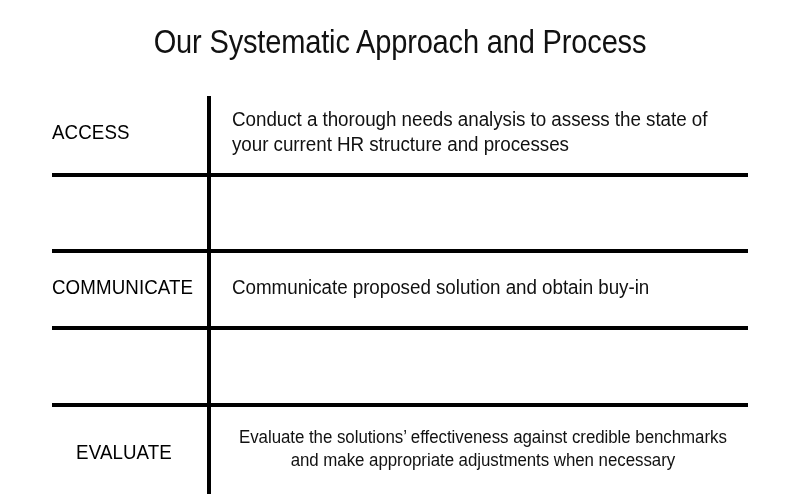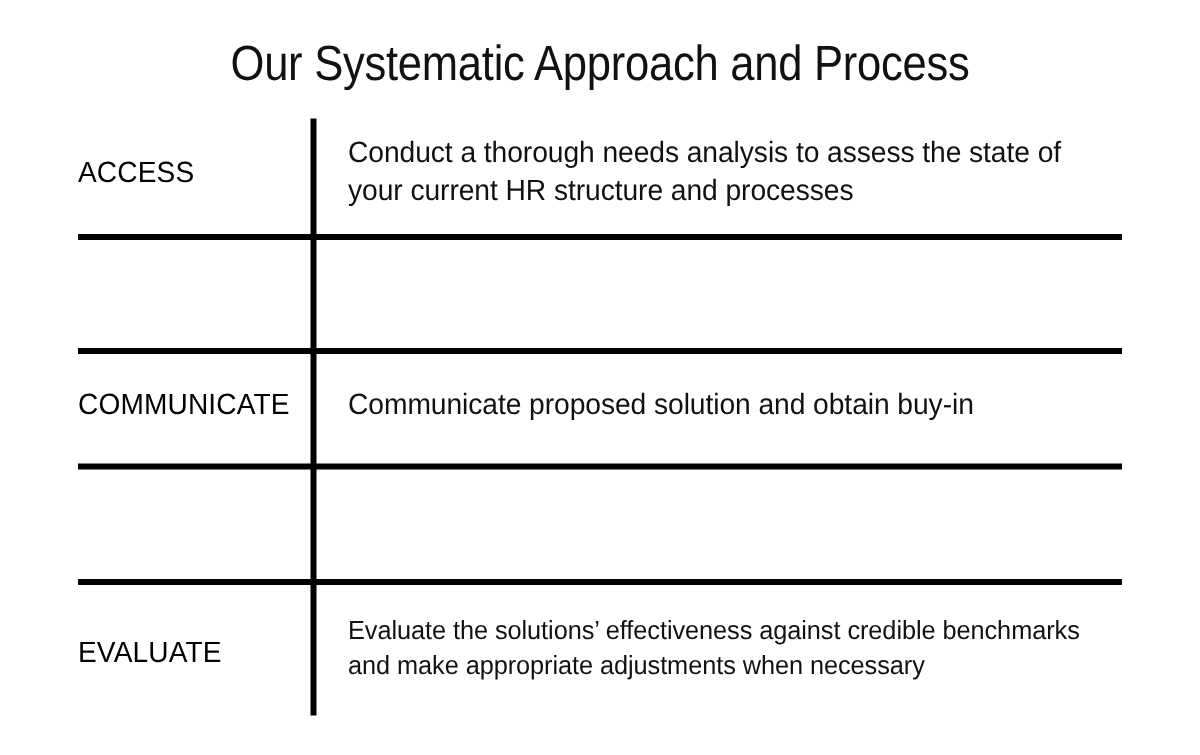--- a/index.html
+++ b/index.html
@@ -37,21 +37,21 @@
     transform: scaleX(0.88);
     transform-origin: center top;
     white-space: nowrap;
     color: #111111;
   }
 
   
   .table {
     position: absolute;
     left: 52px;
-    top: 79px;
+    top: 96px;
     width: 696px;
     height: 398px;
   }
 
   
   .v-divider {
     position: absolute;
     left: 155px;
     top: 0;
     width: 4px;
@@ -62,21 +62,21 @@
   
   .row {
     position: absolute;
     left: 0;
     width: 696px;
   }
   .row-r0 { top: 0px;   height: 162px; }
   .row-r1 { top: 77px;  height: 76px;  }
   .row-r2 { top: 153px; height: 77px; text-decoration: underline;  }
   .row-r3 { top: 230px; height: 77px;  }
-  .row-r4 { top: 307px; height: 91px;  }
+  .row-r4 { top: 307px; height: 91px; text-align: center;  }
 
   
   .row-rule {
     position: absolute;
     left: 0;
     width: 696px;
     height: 4px;
     background: #000000;
   }
   .rule-1 { top: 77px; }

